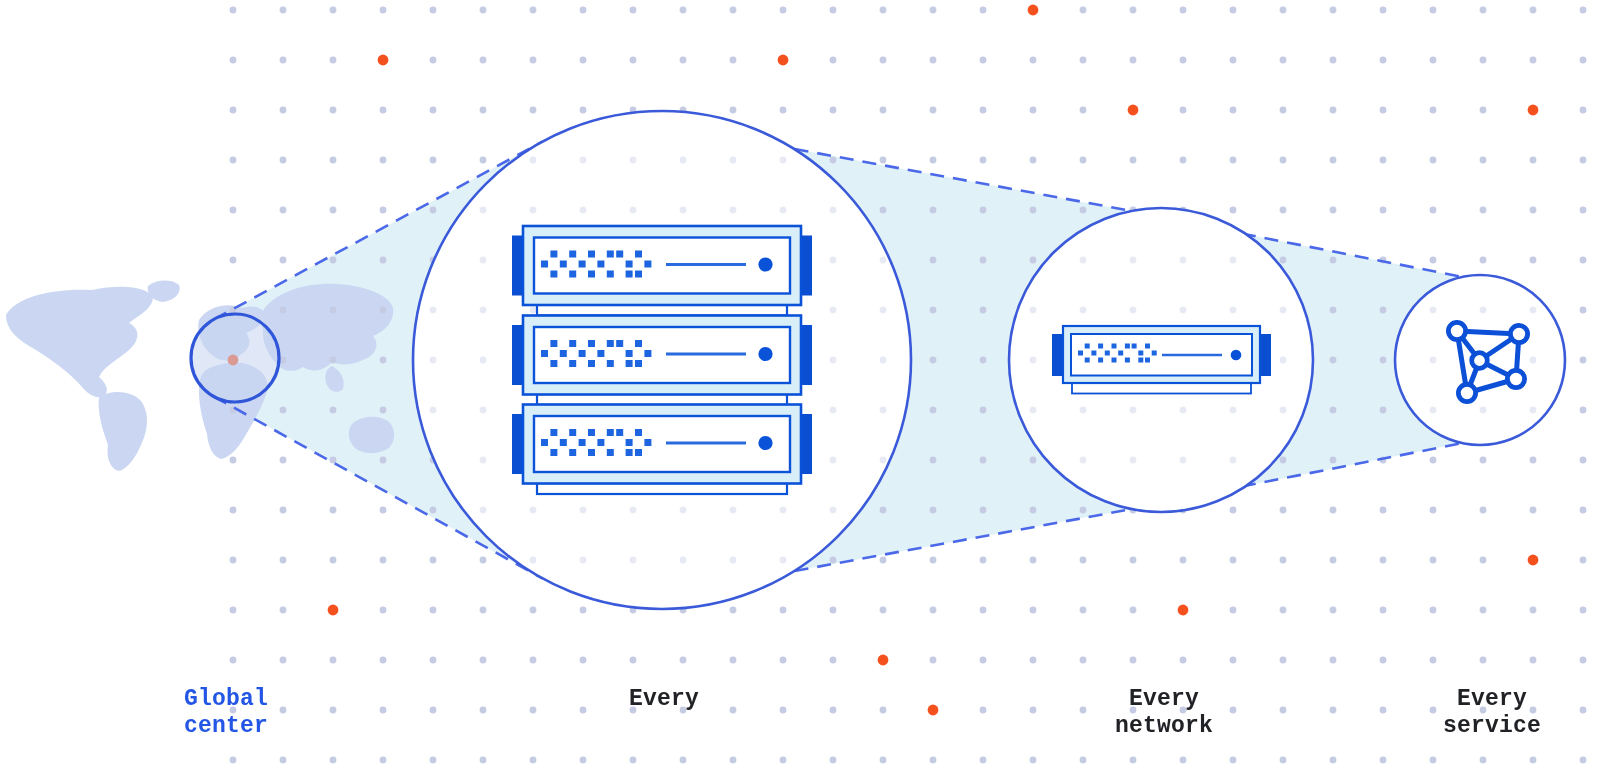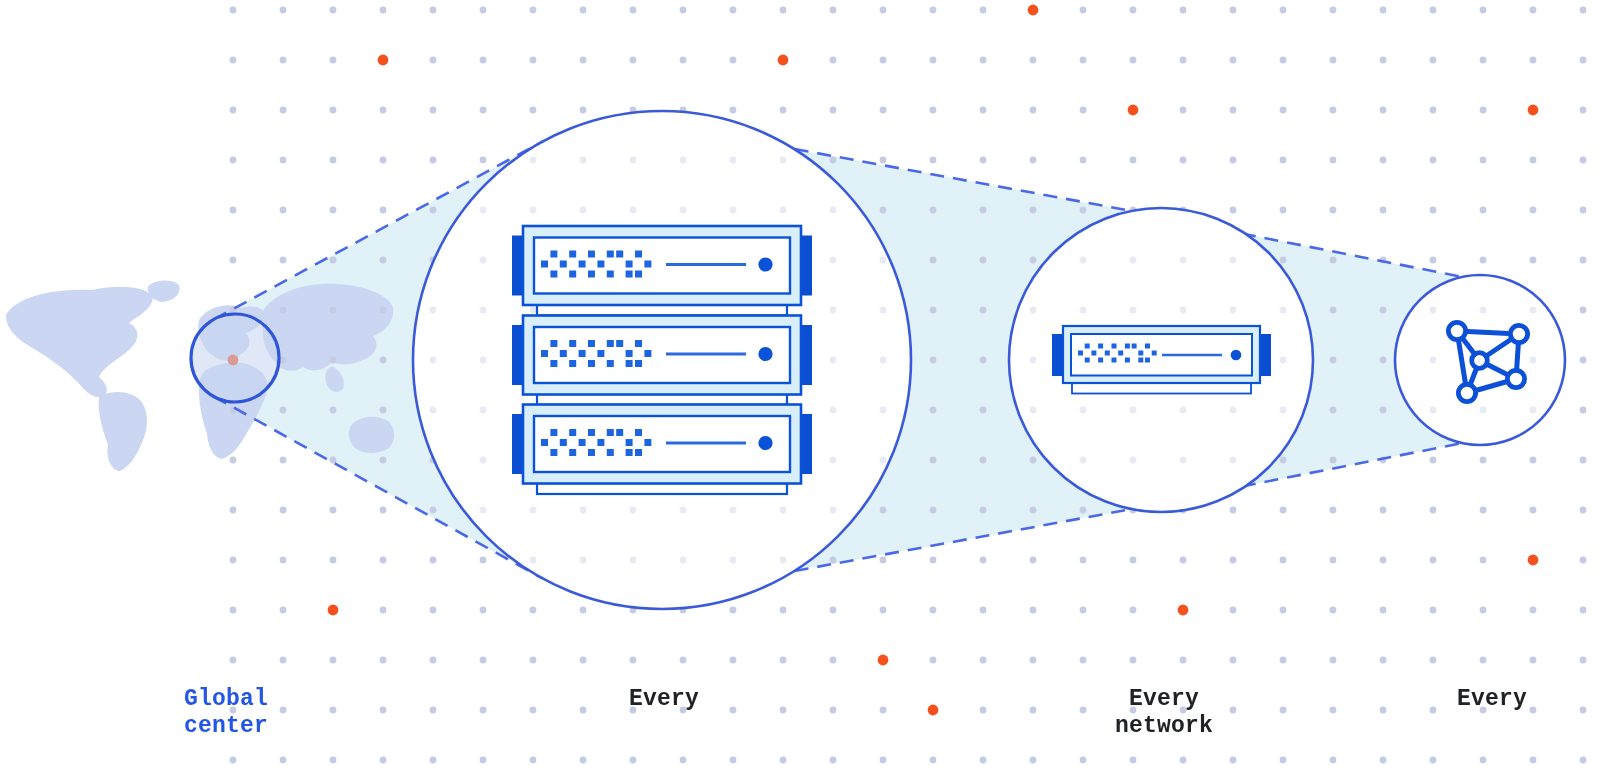--- a/index.html
+++ b/index.html
@@ -1119,15 +1119,16 @@
     <div>Every</div>
   </div>
 
   <div class="label" style="left:1064px;width:200px;">
     <div>Every</div>
     <div>network</div>
   </div>
 
   <div class="label" style="left:1392px;width:200px;">
     <div>Every</div>
+    <div>service</div>
   </div>
 
 </div>
 
 </body></html>

